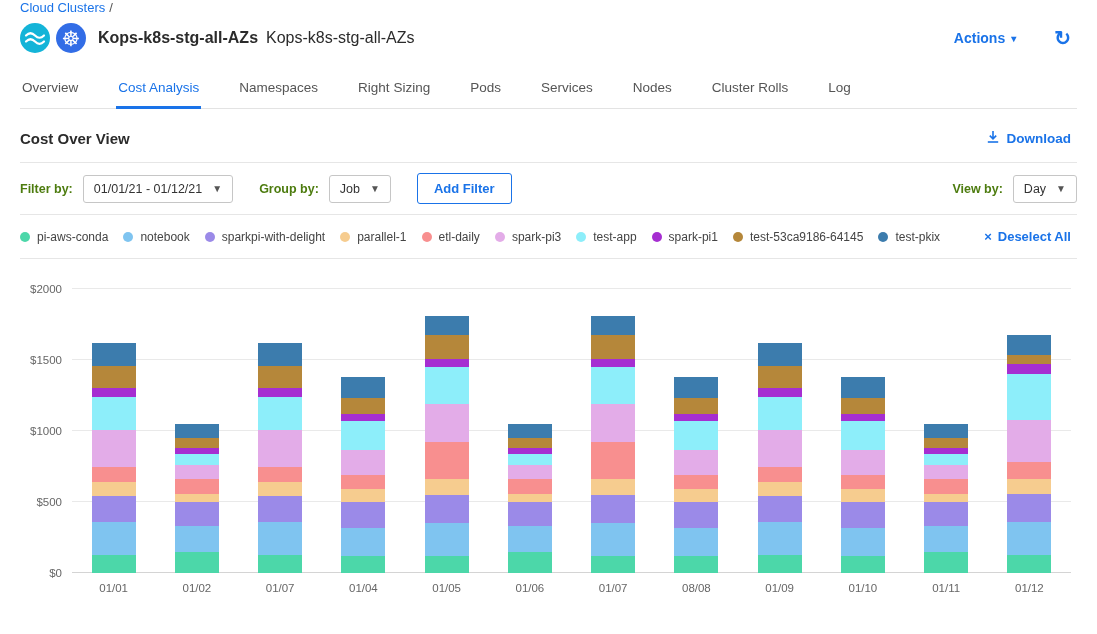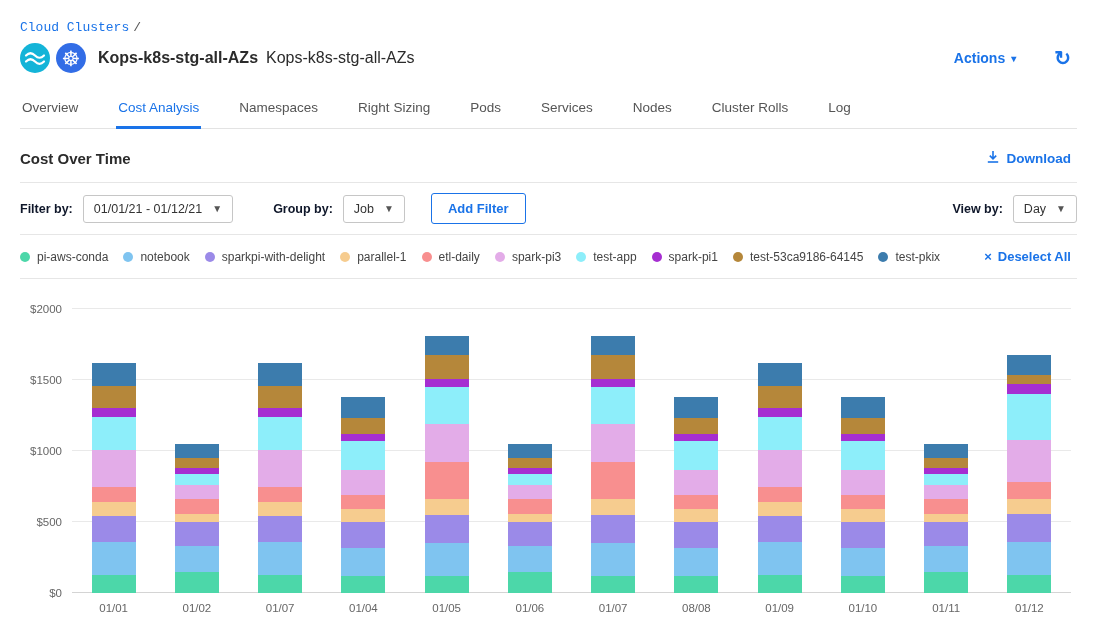--- a/index.html
+++ b/index.html
@@ -4,21 +4,21 @@
 <style>
   * { box-sizing: border-box; }
   html,body { margin:0; padding:0; background:#fff; }
   body {
     width:1097px; height:634px; overflow:hidden;
     font-family:"Liberation Sans", sans-serif; color:#333;
   }
   .page { padding:0 20px; }
 
   
-  .breadcrumb { padding-top:20px; font-size:13px;font-family:Liberation Mono, monospace; }
+  .breadcrumb { padding-top:0; font-size:13px; }
   .breadcrumb a { color:#1a73e8; text-decoration:none; cursor:pointer; }
   .breadcrumb .sep { color:#555; margin-left:4px; }
 
   
   .header { display:flex; align-items:center; margin-top:8px; }
   .logo { width:30px; height:30px; border-radius:50%; display:flex; align-items:center; justify-content:center; flex:0 0 auto; }
   .logo.ocean { margin-right:6px; }
   .logo.k8s { background:#326de6; color:#fff; font-size:21px; line-height:1; margin-right:12px; }
   .title { font-size:16px; font-weight:bold; color:#2b2b2b; }
   .subtitle { font-size:16px; font-weight:normal; color:#2b2b2b; margin-left:8px; }
@@ -31,24 +31,24 @@
   .tab { font-size:13.5px; color:#555; padding:11px 2px; cursor:pointer; border-bottom:3px solid transparent; margin-bottom:-1px; white-space:nowrap; }
   .tab.active { color:#1a73e8; border-bottom-color:#1a73e8; }
 
   
   .section-row { display:flex; align-items:center; margin-top:20px; margin-bottom:14px; }
   .section-title { font-size:15px; font-weight:bold; color:#2b2b2b; }
   .download { margin-left:auto; display:flex; align-items:center; gap:7px; color:#1a73e8; font-size:13.5px; font-weight:bold; cursor:pointer; background:none; border:none; font-family:inherit; }
 
   
   .filter-bar { display:flex; align-items:center; gap:10px; border-top:1px solid #e6e6e6; border-bottom:1px solid #e6e6e6; padding:10px 0; }
-  .flabel { font-size:12.5px; font-weight:bold; color:#0f172a; }
+  .flabel { font-size:12.5px; font-weight:bold; color:#4d7c0f; }
   .select { display:inline-flex; align-items:center; gap:10px; border:1px solid #c6c6c6; border-radius:3px; background:#fff; padding:6px 10px; font-size:12.5px; color:#333; cursor:pointer; font-family:inherit; }
   .select .caret { font-size:10px; color:#555; }
-  .gap-l { margin-left:30px; }
+  .gap-l { margin-left:16px; }
   .add-filter { margin-left:16px; border:1px solid #1a73e8; color:#1a73e8; background:#fff; border-radius:3px; padding:7px 16px; font-size:13px; font-weight:bold; cursor:pointer; font-family:inherit; }
   .view-by { margin-left:auto; display:flex; align-items:center; gap:10px; }
 
   
   .legend-row { display:flex; align-items:center; gap:15px; padding:13px 0; border-bottom:1px solid #e6e6e6; }
   .legend-item { display:flex; align-items:center; gap:7px; font-size:12px; color:#444; cursor:pointer; }
   .dot { width:10px; height:10px; border-radius:50%; flex:0 0 auto; }
   .deselect { margin-left:auto; color:#1a73e8; font-size:13px; font-weight:bold; cursor:pointer; display:flex; align-items:center; gap:6px; background:none; border:none; font-family:inherit; }
 
   
@@ -98,21 +98,21 @@
       <div class="tab">Namespaces</div>
       <div class="tab">Right Sizing</div>
       <div class="tab">Pods</div>
       <div class="tab">Services</div>
       <div class="tab">Nodes</div>
       <div class="tab">Cluster Rolls</div>
       <div class="tab">Log</div>
     </div>
 
   <div class="section-row">
-    <span class="section-title">Cost Over Time</span>
+    <span class="section-title">Cost Over View</span>
     <button class="download">
       <span>
         <svg width="14" height="14" viewBox="0 0 14 14">
           <path d="M7 1v7.2M3.8 5.6L7 8.8l3.2-3.2" stroke="#1a73e8" stroke-width="1.6" fill="none"></path>
           <path d="M1.8 12h10.4" stroke="#1a73e8" stroke-width="1.6"></path>
         </svg>
       </span>
       <span>Download</span>
     </button>
   </div>

